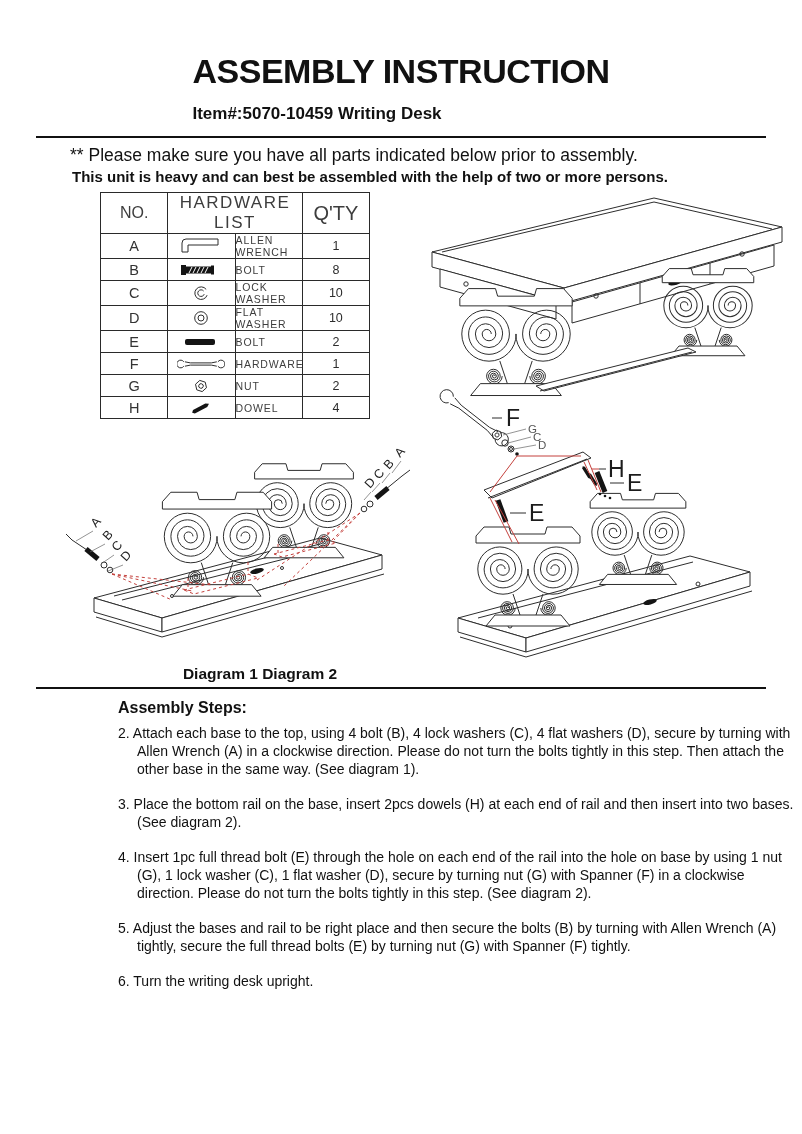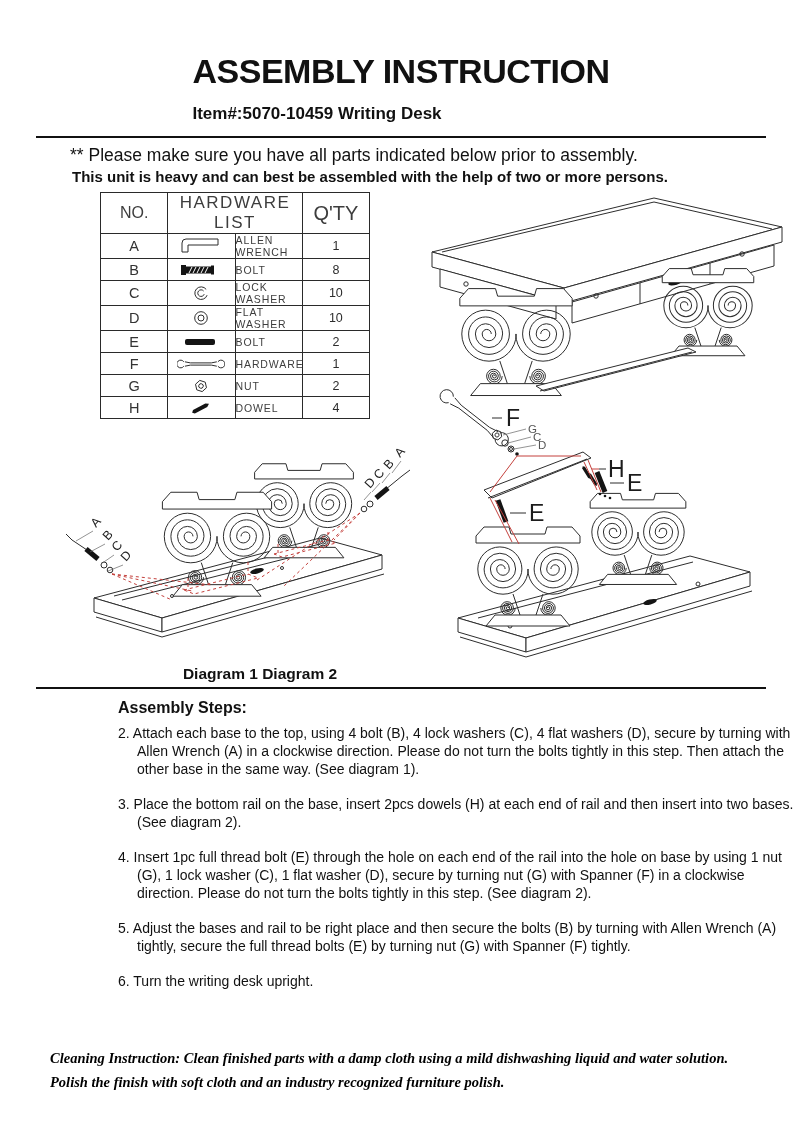--- a/index.html
+++ b/index.html
@@ -309,18 +309,14 @@
 
   <div class="steps">
     <div class="steps-heading">Assembly Steps:</div>
     <div class="step">2. Attach each base to the top, using 4 bolt (B), 4 lock washers (C), 4 flat washers (D), secure by turning with Allen Wrench (A) in a clockwise direction. Please do not turn the bolts tightly in this step. Then attach the other base in the same way. (See diagram 1).</div>
     <div class="step">3. Place the bottom rail on the base, insert 2pcs dowels (H) at each end of rail and then insert into two bases. (See diagram 2).</div>
     <div class="step">4. Insert 1pc full thread bolt (E) through the hole on each end of the rail into the hole on base by using 1 nut (G), 1 lock washer (C), 1 flat washer (D), secure by turning nut (G) with Spanner (F) in a clockwise direction. Please do not turn the bolts tightly in this step. (See diagram 2).</div>
     <div class="step">5. Adjust the bases and rail to be right place and then secure the bolts (B) by turning with Allen Wrench (A) tightly, secure the full thread bolts (E) by turning nut (G) with Spanner (F) tightly.</div>
     <div class="step">6. Turn the writing desk upright.</div>
   </div>
 
-  <div class="cleaning">
-    <div>Cleaning Instruction: Clean finished parts with a damp cloth using a mild dishwashing liquid and water solution.</div>
-    <div>Polish the finish with soft cloth and an industry recognized furniture polish.</div>
-  </div>
 
 </div>
 
 </body></html>

